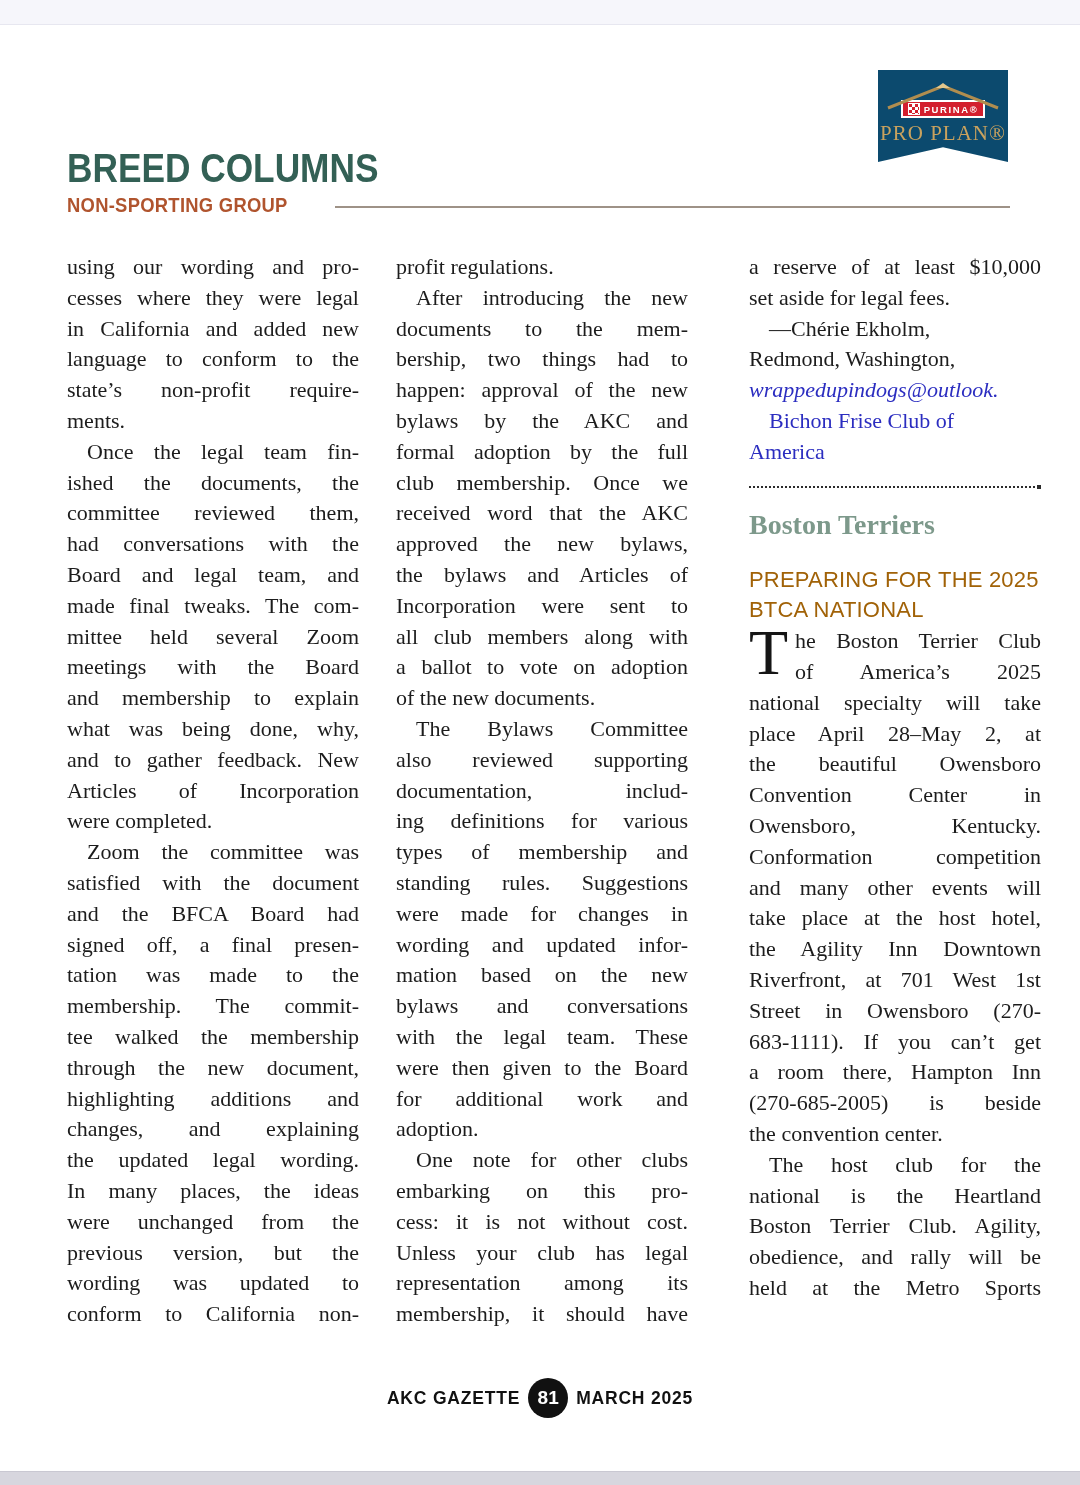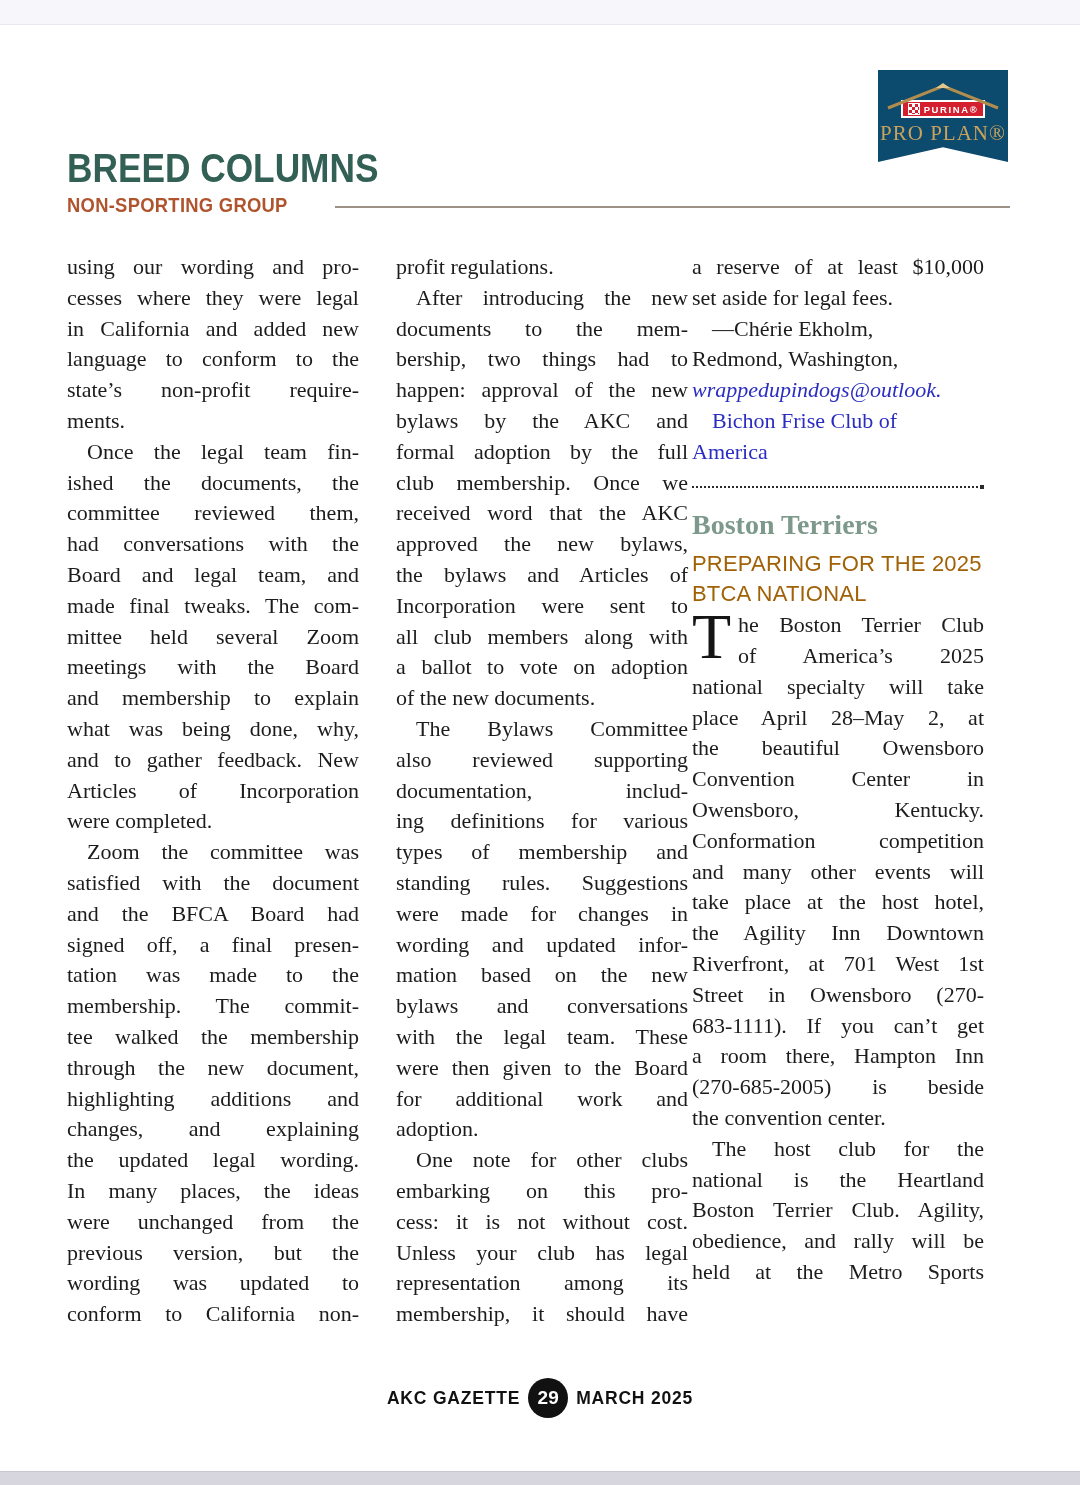--- a/index.html
+++ b/index.html
@@ -34,30 +34,30 @@
     background:var(--c-red,#d31f2e); border:2px solid #fff; padding:1px 5px; }
   .checker { width:10px; height:10px; border:1px solid #fff;
     background:repeating-conic-gradient(#fff 0 25%, #d31f2e 0 50%) 0 0/6px 6px #d31f2e; }
   .purina-word { font-family:"Liberation Sans", sans-serif; font-weight:700;
     color:#fff; font-size:9.5px; letter-spacing:1.6px; white-space:nowrap; }
   .proplan-word { margin-top:3px; font-family:"Liberation Serif", serif;
     color:var(--c-gold,#c9a25e); font-size:21px; letter-spacing:1px; white-space:nowrap; }
 
   
   .col { position:absolute; top:252px; width:292px; font-size:22px; }
-  .col-1 { left:67px; } .col-2 { left:396px; } .col-3 { left:692px; }
+  .col-1 { left:67px; } .col-2 { left:396px; } .col-3 { left:749px; }
   .ln { line-height:30.8px; text-align:left; }
   .ln.j { text-align:justify; text-align-last:justify; }
   .ln.ind { text-indent:20px; }
   .email-link .ln { color:var(--c-link,#2b2dc0); font-style:italic; }
   .club-link .ln { color:var(--c-link,#2b2dc0); }
   .separator { border-top:2px dotted #2b2b2b; margin:18px 2px 20px 0; position:relative; }
   .separator::after { content:''; position:absolute; right:-2px; top:-3px;
     width:4px; height:4px; background:#2b2b2b; }
-  .breed-heading { margin-bottom:7px; }
+  .breed-heading { margin-bottom:23px; }
   .breed-heading .ln { font-weight:700; font-size:28px; line-height:34px;
     color:var(--c-breed,#7d998b); }
   .sub-heading .ln { font-family:"Liberation Sans", sans-serif; font-weight:400;
     font-size:22px; line-height:30.8px; letter-spacing:0.2px; color:#a16207; }
   .dropcap { float:left; font-size:64px; line-height:50px; height:56px;
     padding:2px 7px 0 0; color:#151515; }
 
   
   .footer { position:absolute; top:1377px; left:0; right:0; height:42px;
     display:flex; align-items:center; justify-content:center; gap:8px;
@@ -228,18 +228,18 @@
         <div class="ln j ind">The host club for the</div>
         <div class="ln j">national is the Heartland</div>
         <div class="ln j">Boston Terrier Club. Agility,</div>
         <div class="ln j">obedience, and rally will be</div>
         <div class="ln j">held at the Metro Sports</div>
       </div>
     </div>
 
   <div class="footer">
     <span>AKC GAZETTE</span>
-    <span class="page-badge">29</span>
+    <span class="page-badge">81</span>
     <span>MARCH 2025</span>
   </div>
 
   <div class="bottom-strip"></div>
 </div>
 
 </body></html>

